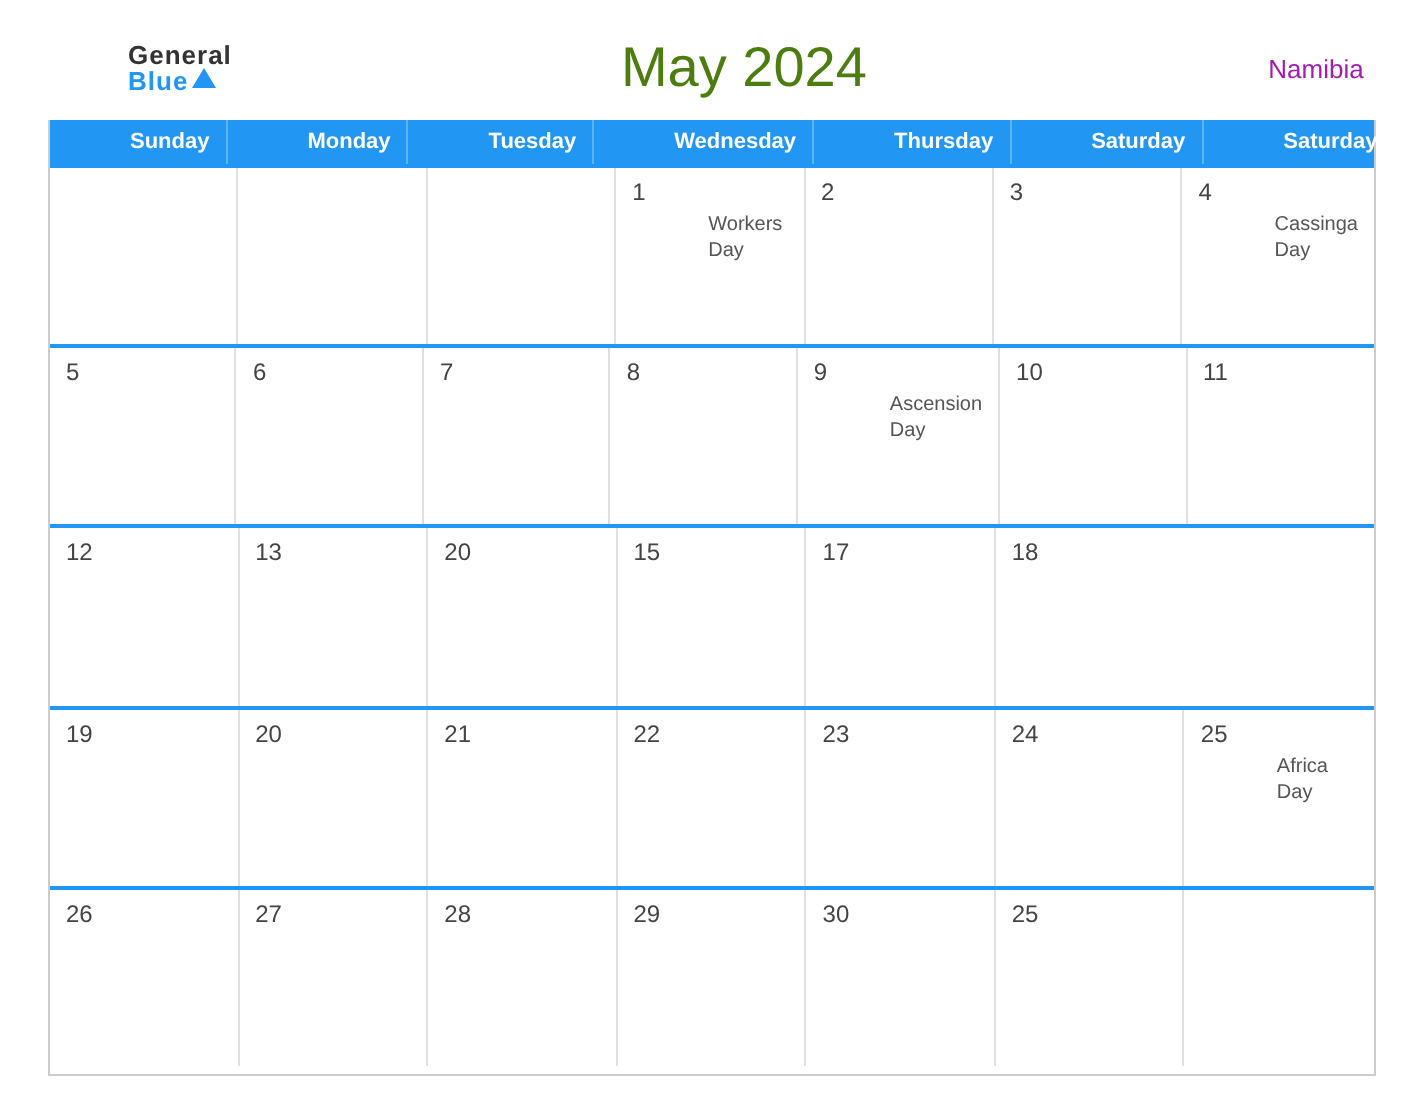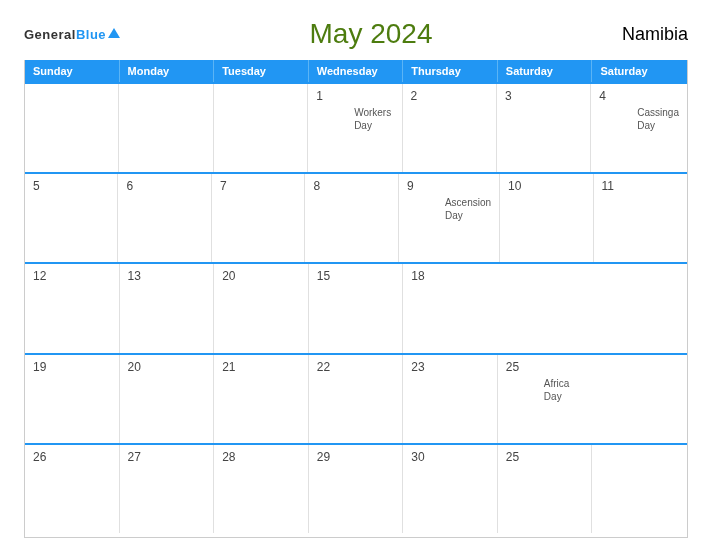--- a/index.html
+++ b/index.html
@@ -22,21 +22,23 @@
     
     .header {
       display: flex;
       align-items: center;
       justify-content: space-between;
       margin-bottom: 10px;
     }
 
     .logo {
       display: flex;
+      flex-direction: column;
       line-height: 1;
+      margin-left: 40px;
     }
     .logo-general {
       font-size: 13px;
       font-weight: bold;
       color: #333;
       letter-spacing: 0.5px;
     }
     .logo-blue {
       font-size: 13px;
       font-weight: bold;
@@ -56,25 +58,25 @@
 
     .title {
       font-size: 28px;
       font-weight: normal;
       color: #4d7c0f;
       text-align: center;
       flex: 1;
     }
 
     .country {
-      font-size: 18px;
-      color: #000000;
+      font-size: 13px;
+      color: #a21caf;
       font-weight: normal;
       min-width: 60px;
-      text-align: left;
+      text-align: center;
     }
 
     
     .calendar {
       flex: 1;
       border: 1px solid #ccc;
       border-top: none;
     }
 
     .day-headers {
@@ -83,20 +85,21 @@
       background: #2196F3;
     }
 
     .day-header {
       color: #fff;
       font-size: 11px;
       font-weight: bold;
       padding: 5px 8px;
       text-align: left;
       border-right: 1px solid #5ab4f5;
+      margin-left: 32px;
     }
     .day-header:last-child {
       border-right: none;
     }
 
     .weeks {
       display: flex;
       flex-direction: column;
       height: calc(100% - 26px);
     }
@@ -216,38 +219,44 @@
           <div class="day-cell">
             <span class="day-number">13</span>
           </div>
           <div class="day-cell">
             <span class="day-number">20</span>
           </div>
           <div class="day-cell">
             <span class="day-number">15</span>
           </div>
           <div class="day-cell">
+            <span class="day-number">17</span>
+          </div>
+          <div class="day-cell">
             <span class="day-number">18</span>
           </div>
         </div>
         <div class="week-row">
           <div class="day-cell">
             <span class="day-number">19</span>
           </div>
           <div class="day-cell">
             <span class="day-number">20</span>
           </div>
           <div class="day-cell">
             <span class="day-number">21</span>
           </div>
           <div class="day-cell">
             <span class="day-number">22</span>
           </div>
           <div class="day-cell">
             <span class="day-number">23</span>
+          </div>
+          <div class="day-cell">
+            <span class="day-number">24</span>
           </div>
           <div class="day-cell">
             <span class="day-number">25</span>
             <span class="holiday-name">Africa Day</span>
           </div>
         </div>
         <div class="week-row">
           <div class="day-cell">
             <span class="day-number">26</span>
           </div>

